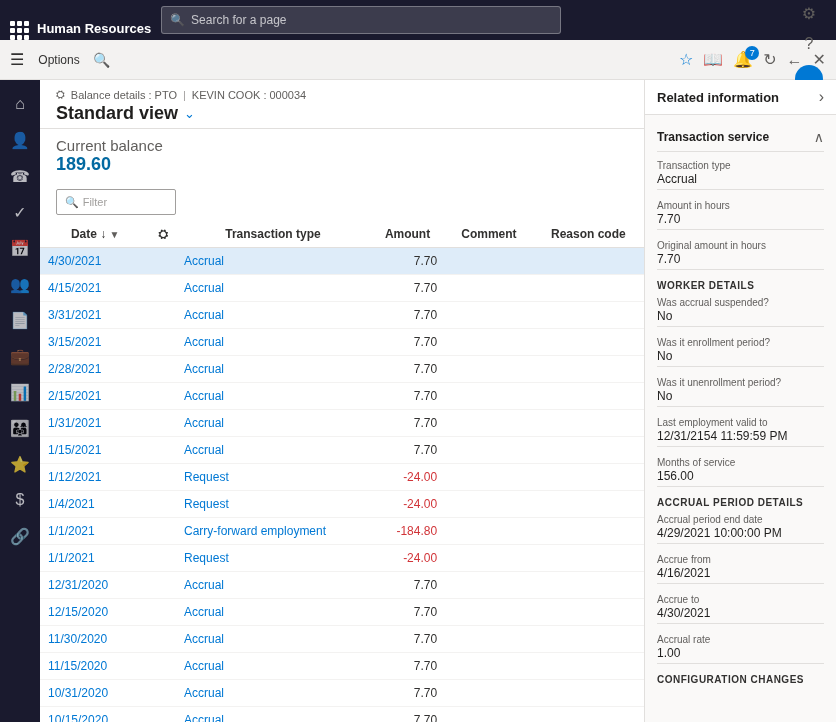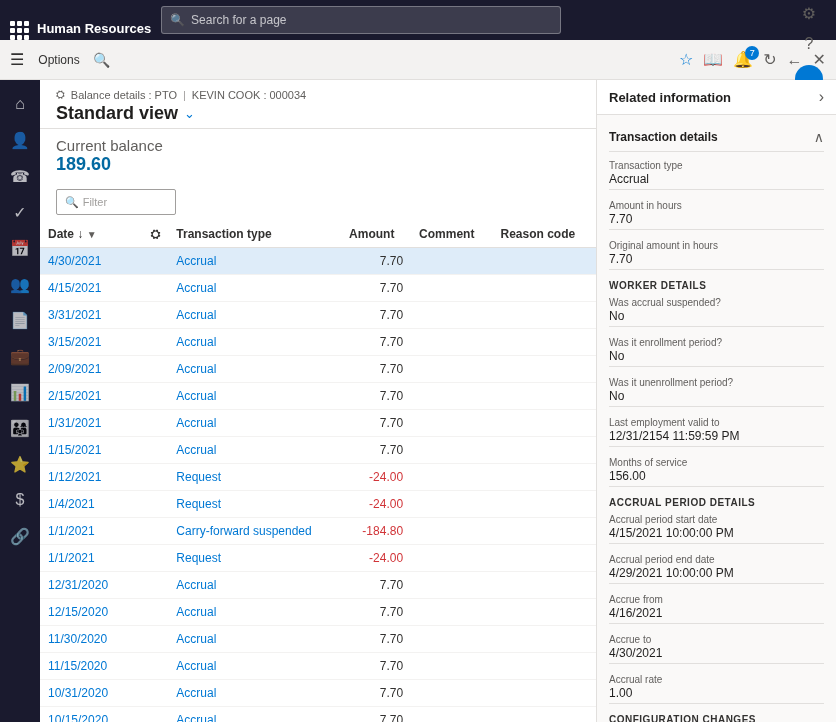--- a/index.html
+++ b/index.html
@@ -231,48 +231,48 @@
       overflow-y: auto;
       background: white;
     }
     table {
       width: 100%;
       border-collapse: collapse;
       font-size: 12px;
     }
     thead th {
       padding: 6px 8px;
-      text-align: left;
+      text-align: center;
       font-weight: 600;
       color: #323130;
       border-bottom: 1px solid #e1dfdd;
       background: white;
       position: sticky;
       top: 0;
     }
-    thead th.amount-col { text-align: left; }
+    thead th.amount-col { text-align: center; }
     tbody tr {
       border-bottom: 1px solid #f3f2f1;
     }
     tbody tr.selected { background: #deecf9; }
     tbody td {
       padding: 6px 8px;
       color: #323130;
     }
     tbody td.amount-col { text-align: right; }
     .date-link { color: #0078d4; cursor: pointer; }
     .type-link { color: #0078d4; cursor: pointer; }
     .filter-icon-th {
       font-size: 11px;
       color: #605e5c;
     }
 
     
     .right-panel {
-      width: 240px;
+      width: 192px;
       background: #faf9f8;
       border-left: 1px solid #e1dfdd;
       display: flex;
       flex-direction: column;
       overflow: hidden;
     }
     .right-panel-header {
       display: flex;
       align-items: center;
       justify-content: space-between;
@@ -474,21 +474,21 @@
     </tr>
             <tr>
       <td><span class="date-link">3/15/2021</span></td>
       <td></td>
       <td><span class="type-link">Accrual</span></td>
       <td class="amount-col" style="color:#323130;">7.70</td>
       <td></td>
       <td></td>
     </tr>
             <tr>
-      <td><span class="date-link">2/09/2021</span></td>
+      <td><span class="date-link">2/28/2021</span></td>
       <td></td>
       <td><span class="type-link">Accrual</span></td>
       <td class="amount-col" style="color:#323130;">7.70</td>
       <td></td>
       <td></td>
     </tr>
             <tr>
       <td><span class="date-link">2/15/2021</span></td>
       <td></td>
       <td><span class="type-link">Accrual</span></td>
@@ -524,21 +524,21 @@
       <td><span class="date-link">1/4/2021</span></td>
       <td></td>
       <td><span class="type-link">Request</span></td>
       <td class="amount-col" style="color:#d13438;">-24.00</td>
       <td></td>
       <td></td>
     </tr>
             <tr>
       <td><span class="date-link">1/1/2021</span></td>
       <td></td>
-      <td><span class="type-link">Carry-forward suspended</span></td>
+      <td><span class="type-link">Carry-forward employment</span></td>
       <td class="amount-col" style="color:#d13438;">-184.80</td>
       <td></td>
       <td></td>
     </tr>
             <tr>
       <td><span class="date-link">1/1/2021</span></td>
       <td></td>
       <td><span class="type-link">Request</span></td>
       <td class="amount-col" style="color:#d13438;">-24.00</td>
       <td></td>
@@ -598,21 +598,21 @@
   </div>
 
   <div class="right-panel">
     <div class="right-panel-header">
       <span class="right-panel-title">Related information</span>
       <span class="close-panel-btn">›</span>
     </div>
     <div class="right-panel-body">
 
       <div class="section-header">
-        <span class="section-title">Transaction details</span>
+        <span class="section-title">Transaction service</span>
         <span class="section-toggle">∧</span>
       </div>
 
       <div class="field-group">
         <div class="field-label">Transaction type</div>
         <div class="field-value">Accrual</div>
       </div>
 
       <div class="field-group">
         <div class="field-label">Amount in hours</div>
@@ -646,24 +646,20 @@
         <div class="field-value">12/31/2154 11:59:59 PM</div>
       </div>
 
       <div class="field-group">
         <div class="field-label">Months of service</div>
         <div class="field-value">156.00</div>
       </div>
 
       <div class="subsection-title">ACCRUAL PERIOD DETAILS</div>
 
-      <div class="field-group">
-        <div class="field-label">Accrual period start date</div>
-        <div class="field-value">4/15/2021 10:00:00 PM</div>
-      </div>
 
       <div class="field-group">
         <div class="field-label">Accrual period end date</div>
         <div class="field-value">4/29/2021 10:00:00 PM</div>
       </div>
 
       <div class="field-group">
         <div class="field-label">Accrue from</div>
         <div class="field-value">4/16/2021</div>
       </div>

